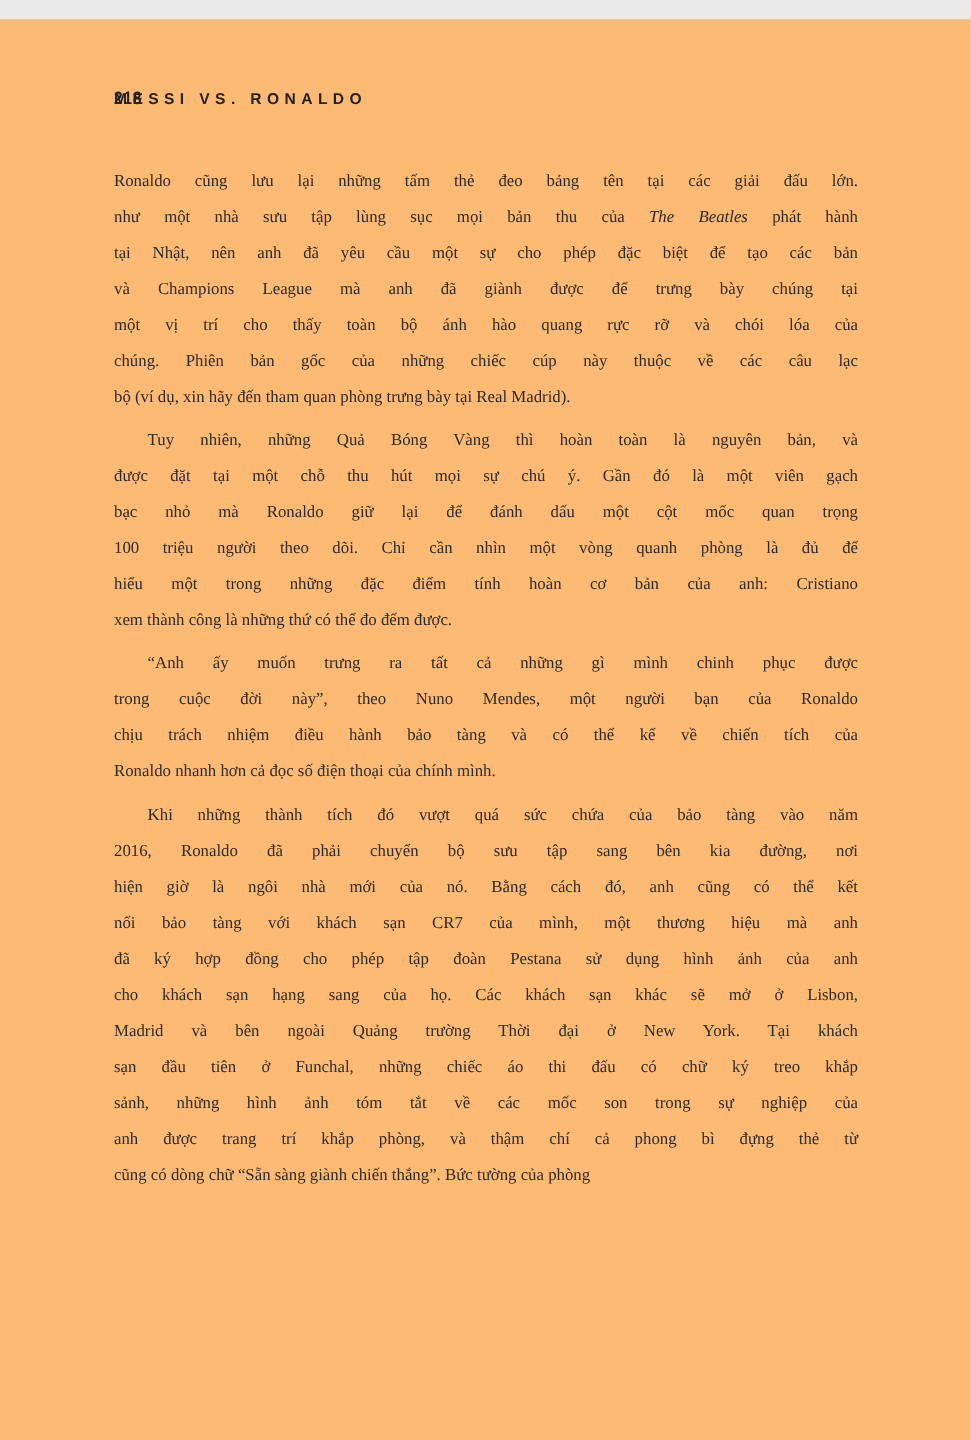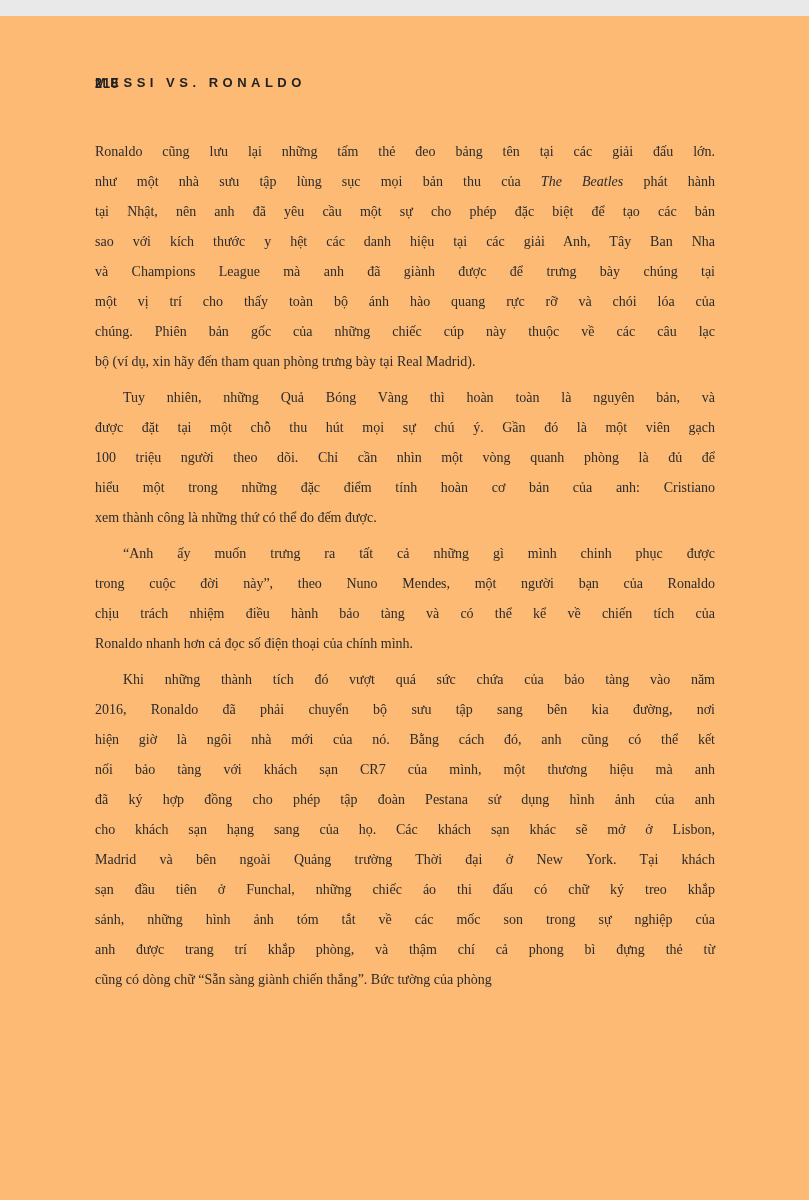--- a/index.html
+++ b/index.html
@@ -81,29 +81,29 @@
   <div class="page-header">
     <span class="page-number">218</span>
     <div class="running-title">MESSI VS. RONALDO</div>
   </div>
 
   <div class="content">
       <div class="para">
         <div class="pline">Ronaldo cũng lưu lại những tấm thẻ đeo bảng tên tại các giải đấu lớn.</div>
         <div class="pline">như một nhà sưu tập lùng sục mọi bản thu của <i>The Beatles</i> phát hành</div>
         <div class="pline">tại Nhật, nên anh đã yêu cầu một sự cho phép đặc biệt để tạo các bản</div>
-        <div class="pline">sao với kích thước y hệt các danh hiệu tại các giải Anh, Tây Ban Nha</div>
         <div class="pline">và Champions League mà anh đã giành được để trưng bày chúng tại</div>
         <div class="pline">một vị trí cho thấy toàn bộ ánh hào quang rực rỡ và chói lóa của</div>
         <div class="pline">chúng. Phiên bản gốc của những chiếc cúp này thuộc về các câu lạc</div>
         <div class="pline pline-last">bộ (ví dụ, xin hãy đến tham quan phòng trưng bày tại Real Madrid).</div>
       </div>
       <div class="para indent">
         <div class="pline">Tuy nhiên, những Quả Bóng Vàng thì hoàn toàn là nguyên bản, và</div>
         <div class="pline">được đặt tại một chỗ thu hút mọi sự chú ý. Gần đó là một viên gạch</div>
+        <div class="pline">bạc nhỏ mà Ronaldo giữ lại để đánh dấu một cột mốc quan trọng</div>
         <div class="pline">100 triệu người theo dõi. Chỉ cần nhìn một vòng quanh phòng là đủ để</div>
         <div class="pline">hiểu một trong những đặc điểm tính hoàn cơ bản của anh: Cristiano</div>
         <div class="pline pline-last">xem thành công là những thứ có thể đo đếm được.</div>
       </div>
       <div class="para indent">
         <div class="pline">“Anh ấy muốn trưng ra tất cả những gì mình chinh phục được</div>
         <div class="pline">trong cuộc đời này”, theo Nuno Mendes, một người bạn của Ronaldo</div>
         <div class="pline">chịu trách nhiệm điều hành bảo tàng và có thể kể về chiến tích của</div>
         <div class="pline pline-last">Ronaldo nhanh hơn cả đọc số điện thoại của chính mình.</div>
       </div>

